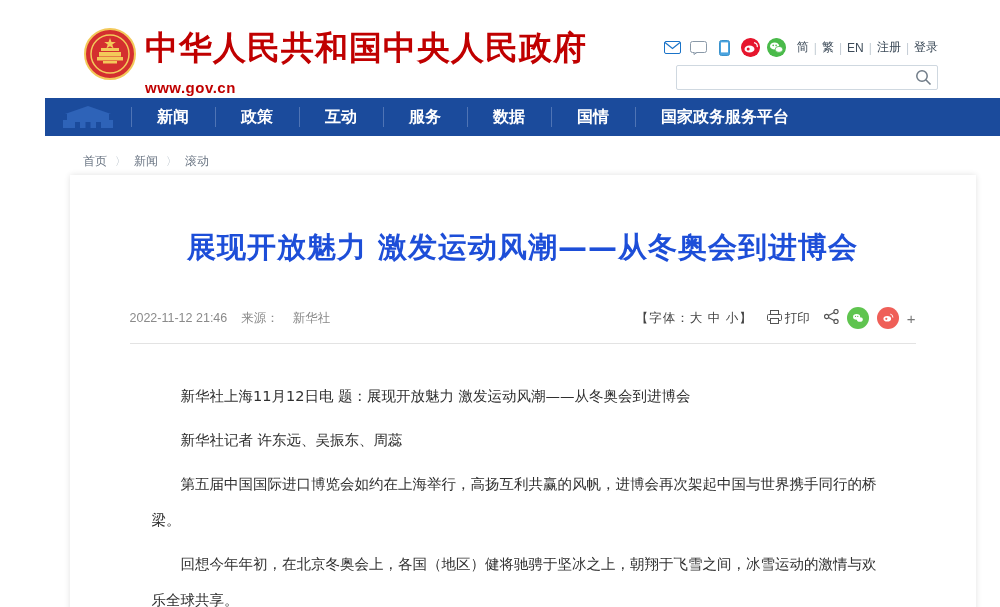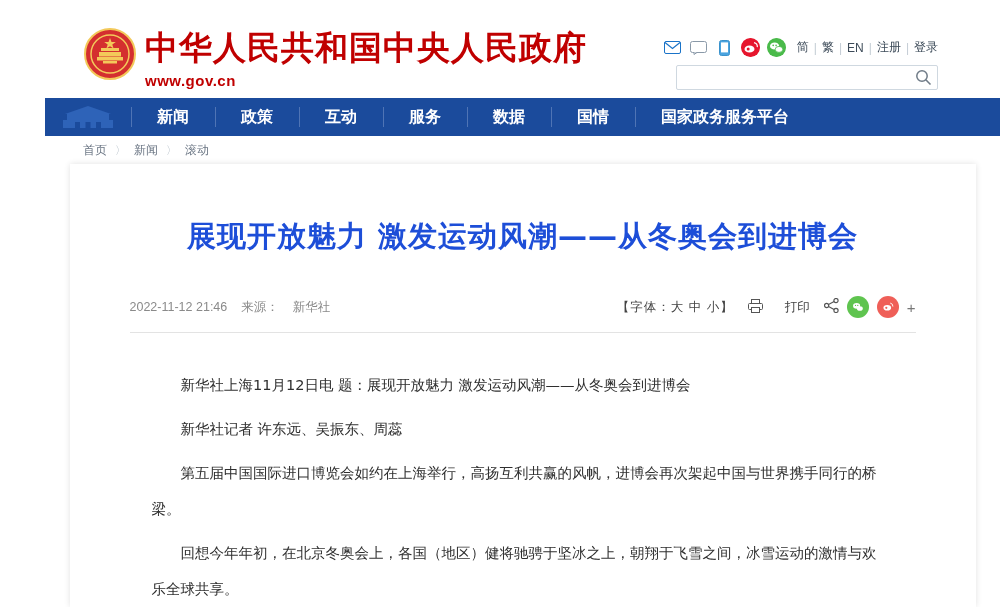--- a/index.html
+++ b/index.html
@@ -38,21 +38,21 @@
   .site-title {
     font-family: "DejaVu Sans", sans-serif;
     font-size: 33px;
     font-weight: bold;
     color: #c00000;
     letter-spacing: 1px;
     line-height: 38px;
     white-space: nowrap;
   }
   .site-domain {
-    margin-top: 5px;
+    margin-top: 12px;
     font-family: "Liberation Sans", sans-serif;
     font-size: 15px;
     font-weight: bold;
     color: #c00000;
     letter-spacing: 0.5px;
   }
 
   
   .top-right {
     position: absolute;
@@ -139,20 +139,21 @@
 
   
   .crumb {
     height: 28px;
     background: #ffffff;
     display:flex; align-items:center;
     padding-left: 38px;
     font-size: 12px;
     color: #6b7684;
     gap: 8px;
+    margin-top: 11px;
   }
   .crumb .arrow { color: #b9c2cb; font-size: 11px; }
   .crumb a { color:#6b7684; text-decoration: none; cursor:pointer; }
 
   
   .article {
     position: relative;
     margin: 0 auto;
     width: 906px;
     min-height: 440px;
@@ -178,21 +179,21 @@
     justify-content: space-between;
     font-size: 12.5px;
     color: #8a8a8a;
   }
   .meta-left { display:flex; align-items:center; gap: 14px; }
   .meta-left .src-label { color:#8a8a8a; }
   .meta-left .src-name { color:#8a8a8a; }
   .meta-right { display:flex; align-items:center; gap: 14px; color:#555; }
   .fontsize-group { font-size: 12.5px; color:#444; letter-spacing: 1px; }
   .fontsize-group span { cursor:pointer; }
-  .print-btn { display:flex; align-items:center; gap:22px; cursor:pointer; color:#444; }
+  .print-btn { display:flex; align-items:center; gap:3px; cursor:pointer; color:#444; }
   .share-icons { display:flex; align-items:center; gap: 8px; }
   .share-dot {
     width: 22px; height: 22px; border-radius: 50%;
     display:inline-flex; align-items:center; justify-content:center;
     font-size: 11px; color:#fff; cursor:pointer;
   }
   .share-wx { background:#5fc44f; }
   .share-wb { background:#ef5f58; }
   .share-more { color:#777; font-size: 15px; cursor:pointer; }
   .share-generic { color:#555; cursor:pointer; }

